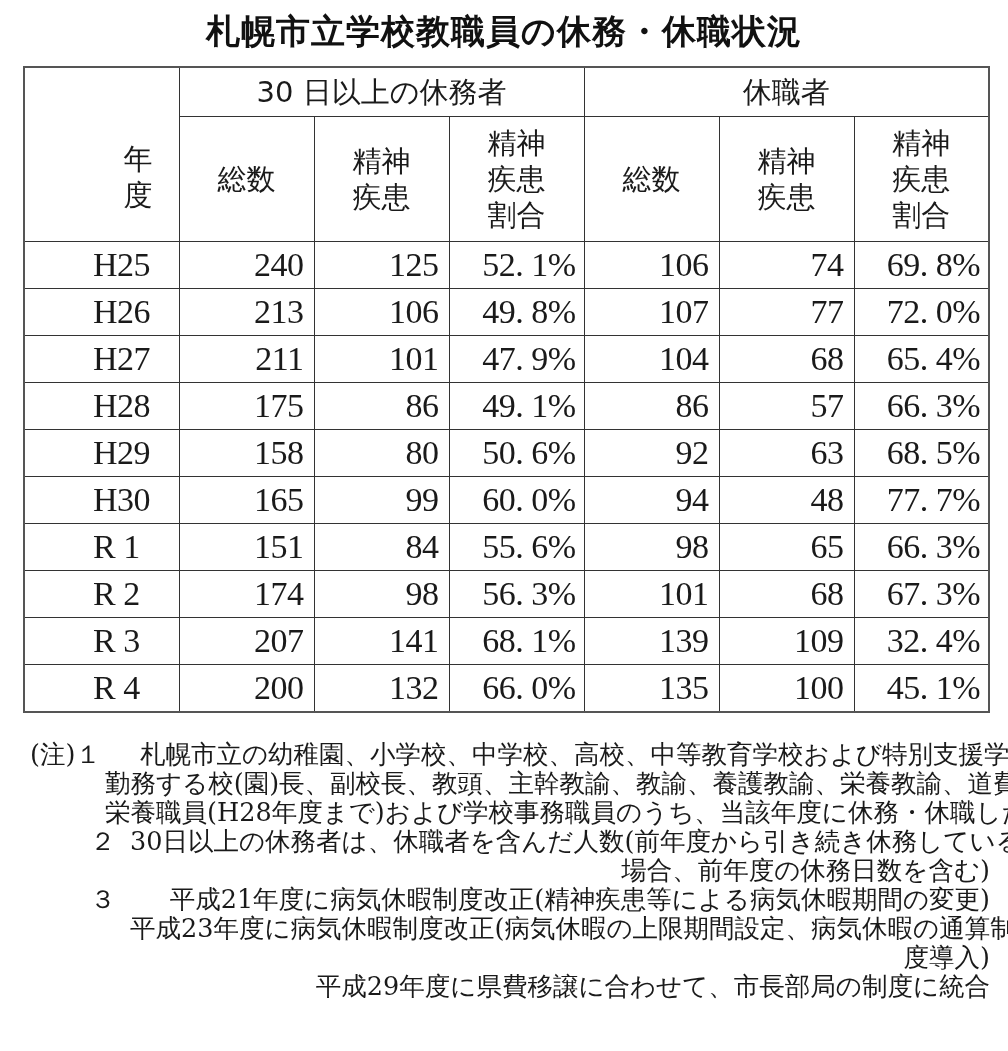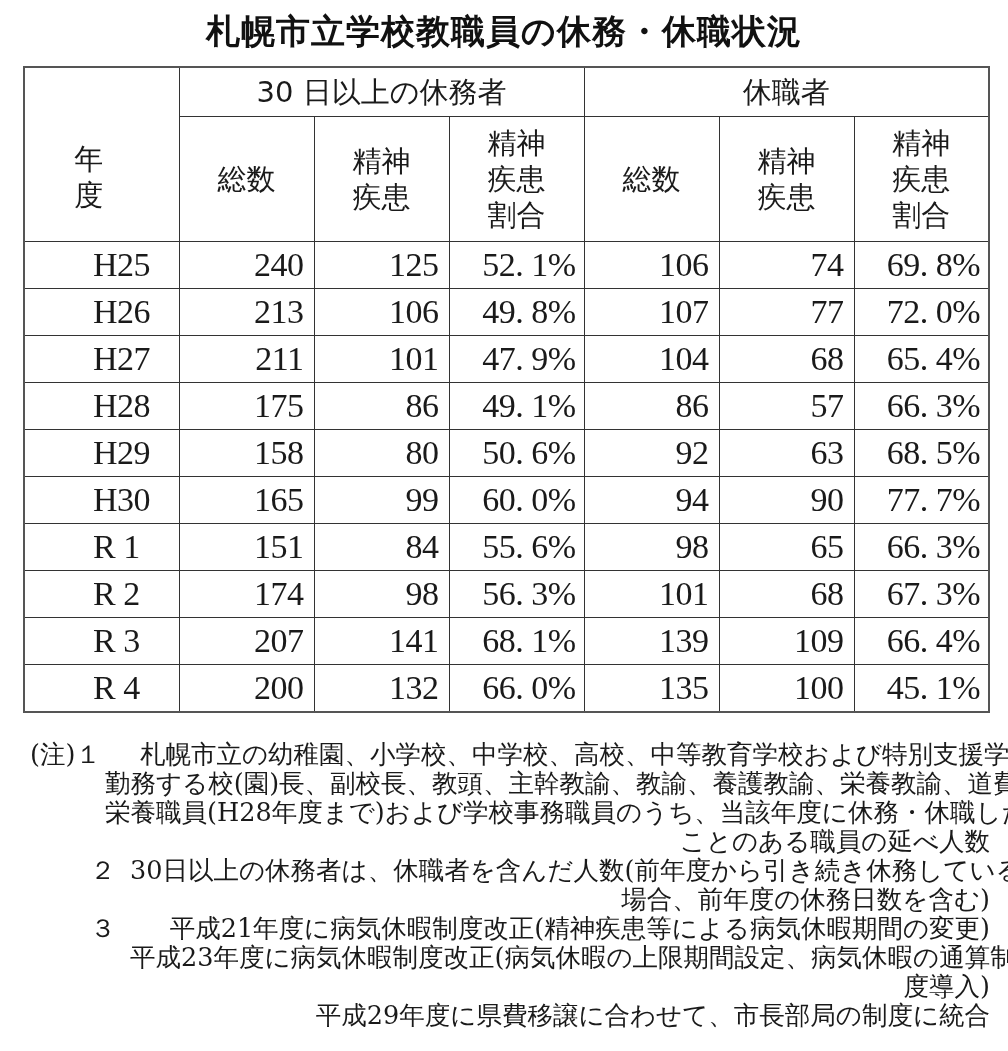--- a/index.html
+++ b/index.html
@@ -32,21 +32,21 @@
   table.data th {
     font-family: "DejaVu Sans", "Liberation Sans", sans-serif;
     font-size: 29px;
     text-align: center;
     vertical-align: middle;
     line-height: 36px;
   }
   tr.h1 th { height: 48px; }
   tr.h2 th { height: 124px; }
   th.year-head { letter-spacing: 26px; padding-left: 18px; vertical-align: top; }
-  th.year-head span { display: inline-block; margin-top: 44px; }
+  th.year-head span { display: inline-block; margin-top: 44px; text-align: right; }
   tr.row td {
     height: 46px;
     font-size: 34px;
     line-height: 44px;
     font-family: "Liberation Serif", "DejaVu Serif", serif;
     text-align: right;
     padding-right: 10px;
     letter-spacing: -0.5px;
   }
   tr.row td.year {
@@ -147,21 +147,21 @@
         <td>92</td>
         <td>63</td>
         <td class="pct">68. 5%</td>
       </tr>
       <tr class="row">
         <td class="year">H30</td>
         <td>165</td>
         <td>99</td>
         <td class="pct">60. 0%</td>
         <td>94</td>
-        <td>90</td>
+        <td>48</td>
         <td class="pct">77. 7%</td>
       </tr>
       <tr class="row">
         <td class="year">R 1</td>
         <td>151</td>
         <td>84</td>
         <td class="pct">55. 6%</td>
         <td>98</td>
         <td>65</td>
         <td class="pct">66. 3%</td>
@@ -175,41 +175,40 @@
         <td>68</td>
         <td class="pct">67. 3%</td>
       </tr>
       <tr class="row">
         <td class="year">R 3</td>
         <td>207</td>
         <td>141</td>
         <td class="pct">68. 1%</td>
         <td>139</td>
         <td>109</td>
-        <td class="pct">66. 4%</td>
+        <td class="pct">32. 4%</td>
       </tr>
       <tr class="row">
         <td class="year">R 4</td>
         <td>200</td>
         <td>132</td>
         <td class="pct">66. 0%</td>
         <td>135</td>
         <td>100</td>
         <td class="pct">45. 1%</td>
       </tr>
     </tbody>
 </table>
 
 <div class="notes">
   <div class="note n1">
     <span class="note-head">(注)１</span>
     <span class="note-line first">札幌市立の幼稚園、小学校、中学校、高校、中等教育学校および特別支援学校に</span>
     <span class="note-line">勤務する校(園)長、副校長、教頭、主幹教諭、教諭、養護教諭、栄養教諭、道費負担</span>
     <span class="note-line">栄養職員(H28年度まで)および学校事務職員のうち、当該年度に休務・休職した</span>
-    <span class="note-line">ことのある職員の延べ人数</span>
   </div>
   <div class="note n2">
     <span class="note-head">２</span>
     <span class="note-line first">30日以上の休務者は、休職者を含んだ人数(前年度から引き続き休務している</span>
     <span class="note-line">場合、前年度の休務日数を含む)</span>
   </div>
   <div class="note n3">
     <span class="note-head">３</span>
     <span class="note-line first">平成21年度に病気休暇制度改正(精神疾患等による病気休暇期間の変更)</span>
     <span class="note-line indent">平成23年度に病気休暇制度改正(病気休暇の上限期間設定、病気休暇の通算制</span>

